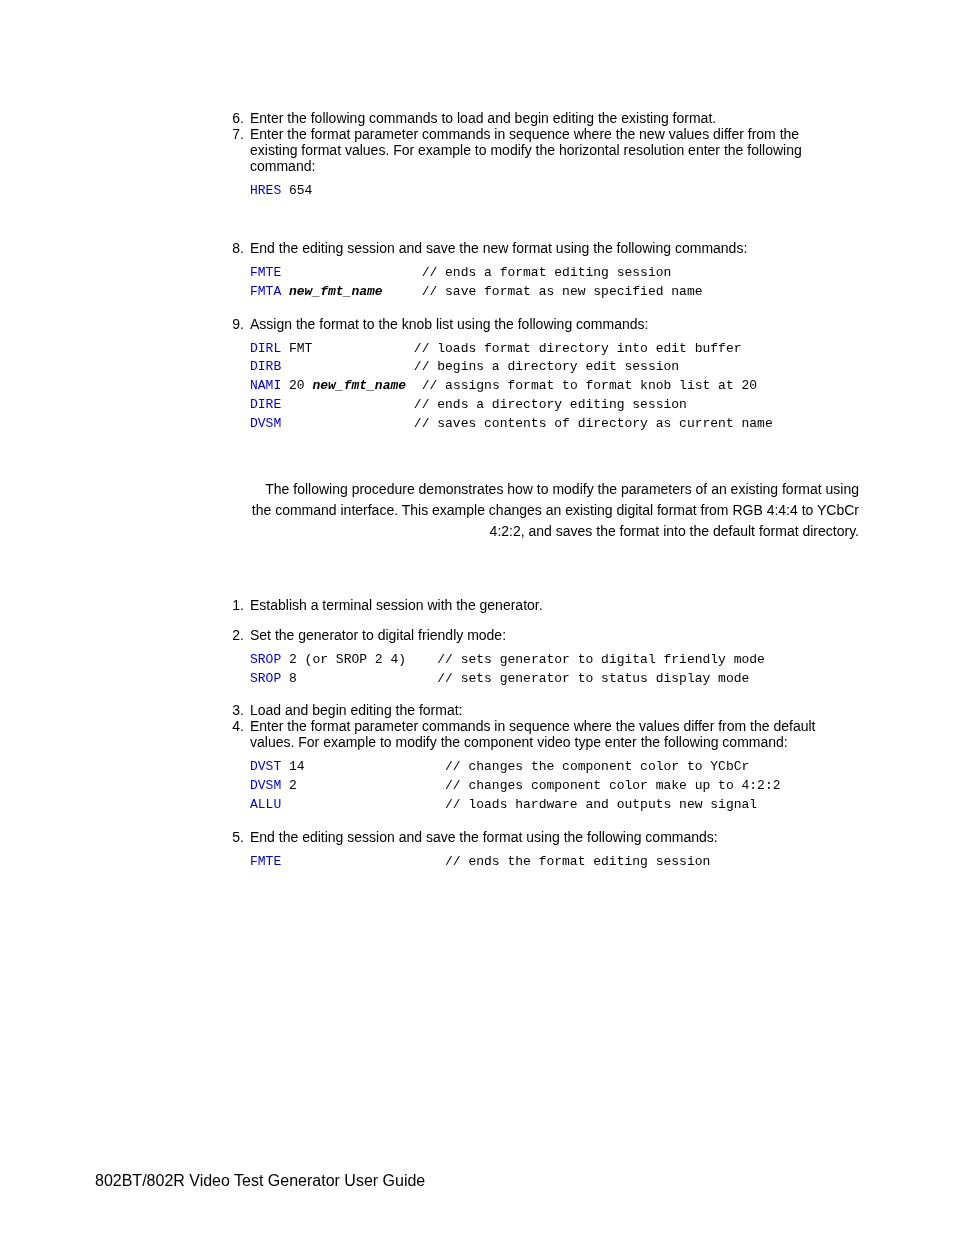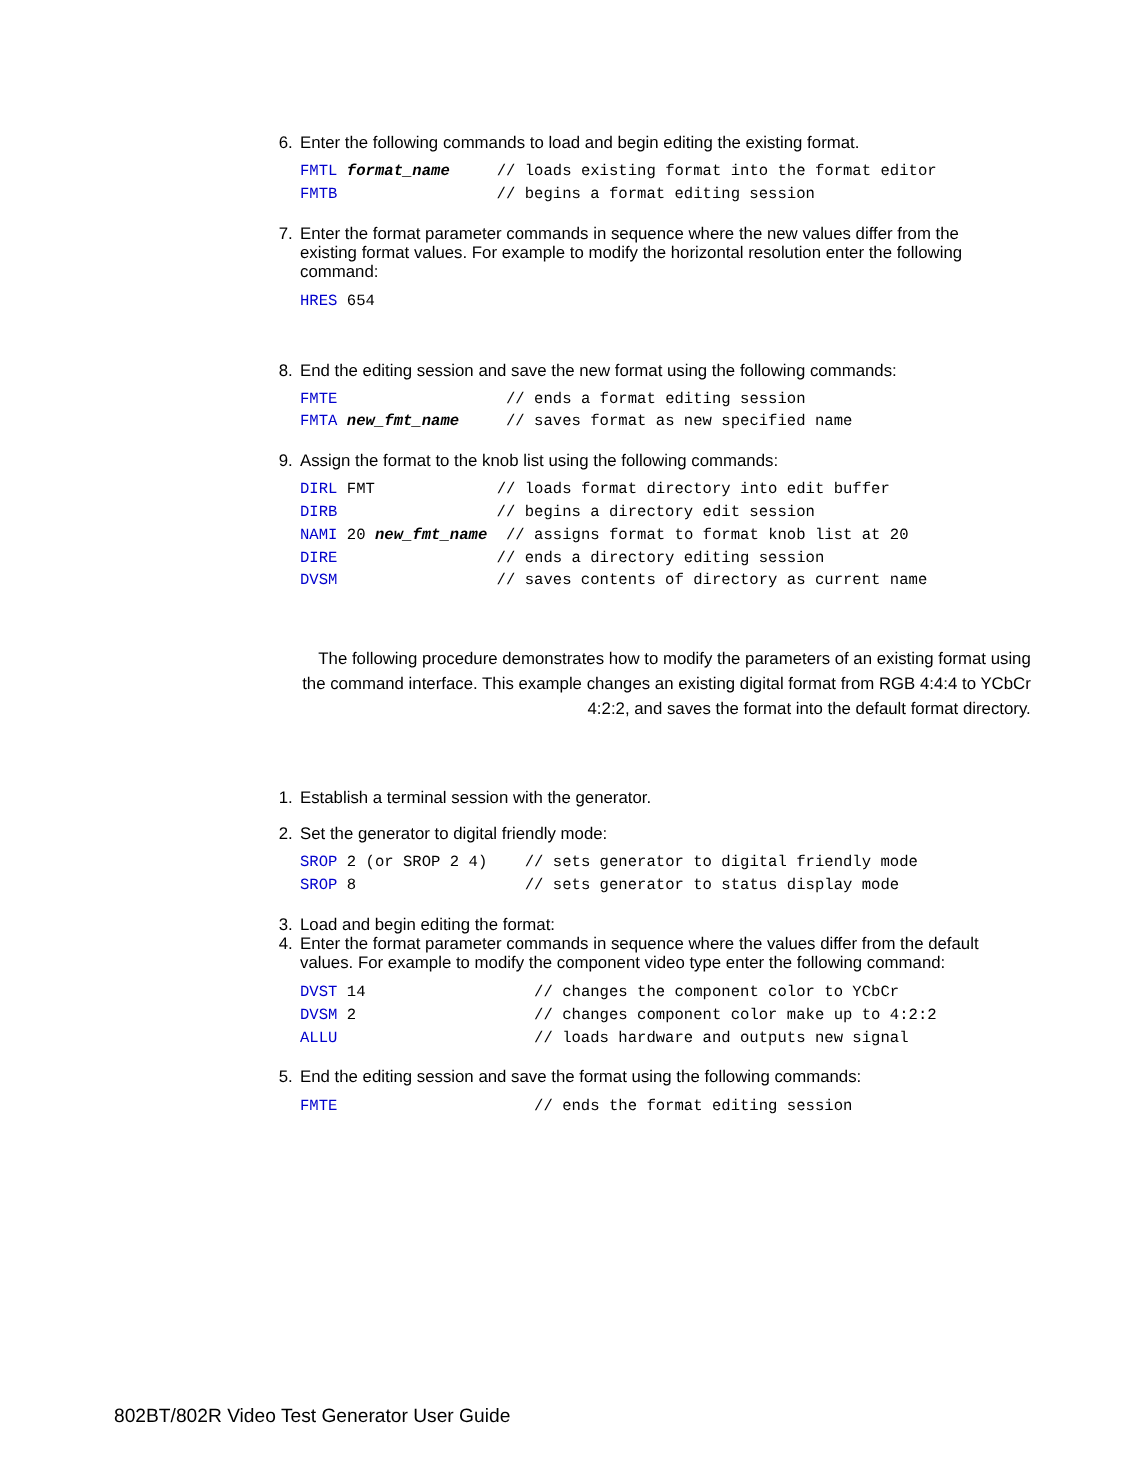--- a/index.html
+++ b/index.html
@@ -51,35 +51,33 @@
     color: #000;
   }
 </style>
 </head>
 <body>
 
 <div class="page">
 
   <div>
     <span class="num">6.</span><span class="li-body">Enter the following commands to load and begin editing the existing format.</span>
-    <pre class="code"><span class="cmd">FMTL </span><span class="ital">format_name</span><span>     </span><span>// loads existing format into the format editor</span>
-<span class="cmd">FMTB</span><span>                 </span><span>// begins a format editing session</span></pre>
   </div>
 
   <div>
     <span class="num">7.</span><span class="li-body">Enter the format parameter commands in sequence where the new values differ from the existing format values. For example to modify the horizontal resolution enter the following command:</span>
     <pre class="code"><span class="cmd">HRES</span><span> 654</span></pre>
   </div>
 
   <div style="height:25px"></div>
 
   <div>
     <span class="num">8.</span><span class="li-body">End the editing session and save the new format using the following commands:</span>
     <pre class="code"><span class="cmd">FMTE</span><span>                  </span><span>// ends a format editing session</span>
-<span class="cmd">FMTA </span><span class="ital">new_fmt_name</span><span>     </span><span>// saves format as new specified name</span></pre>
+<span class="cmd">FMTA </span><span class="ital">new_fmt_name</span><span>     </span><span>// save format as new specified name</span></pre>
   </div>
 
   <div>
     <span class="num">9.</span><span class="li-body">Assign the format to the knob list using the following commands:</span>
     <pre class="code"><span class="cmd">DIRL</span><span> FMT</span><span>             </span><span>// loads format directory into edit buffer</span>
 <span class="cmd">DIRB</span><span>                 </span><span>// begins a directory edit session</span>
 <span class="cmd">NAMI</span><span> 20 </span><span class="ital">new_fmt_name</span><span>  </span><span>// assigns format to format knob list at 20</span>
 <span class="cmd">DIRE</span><span>                 </span><span>// ends a directory editing session</span>
 <span class="cmd">DVSM</span><span>                 </span><span>// saves contents of directory as current name</span></pre>
   </div>

